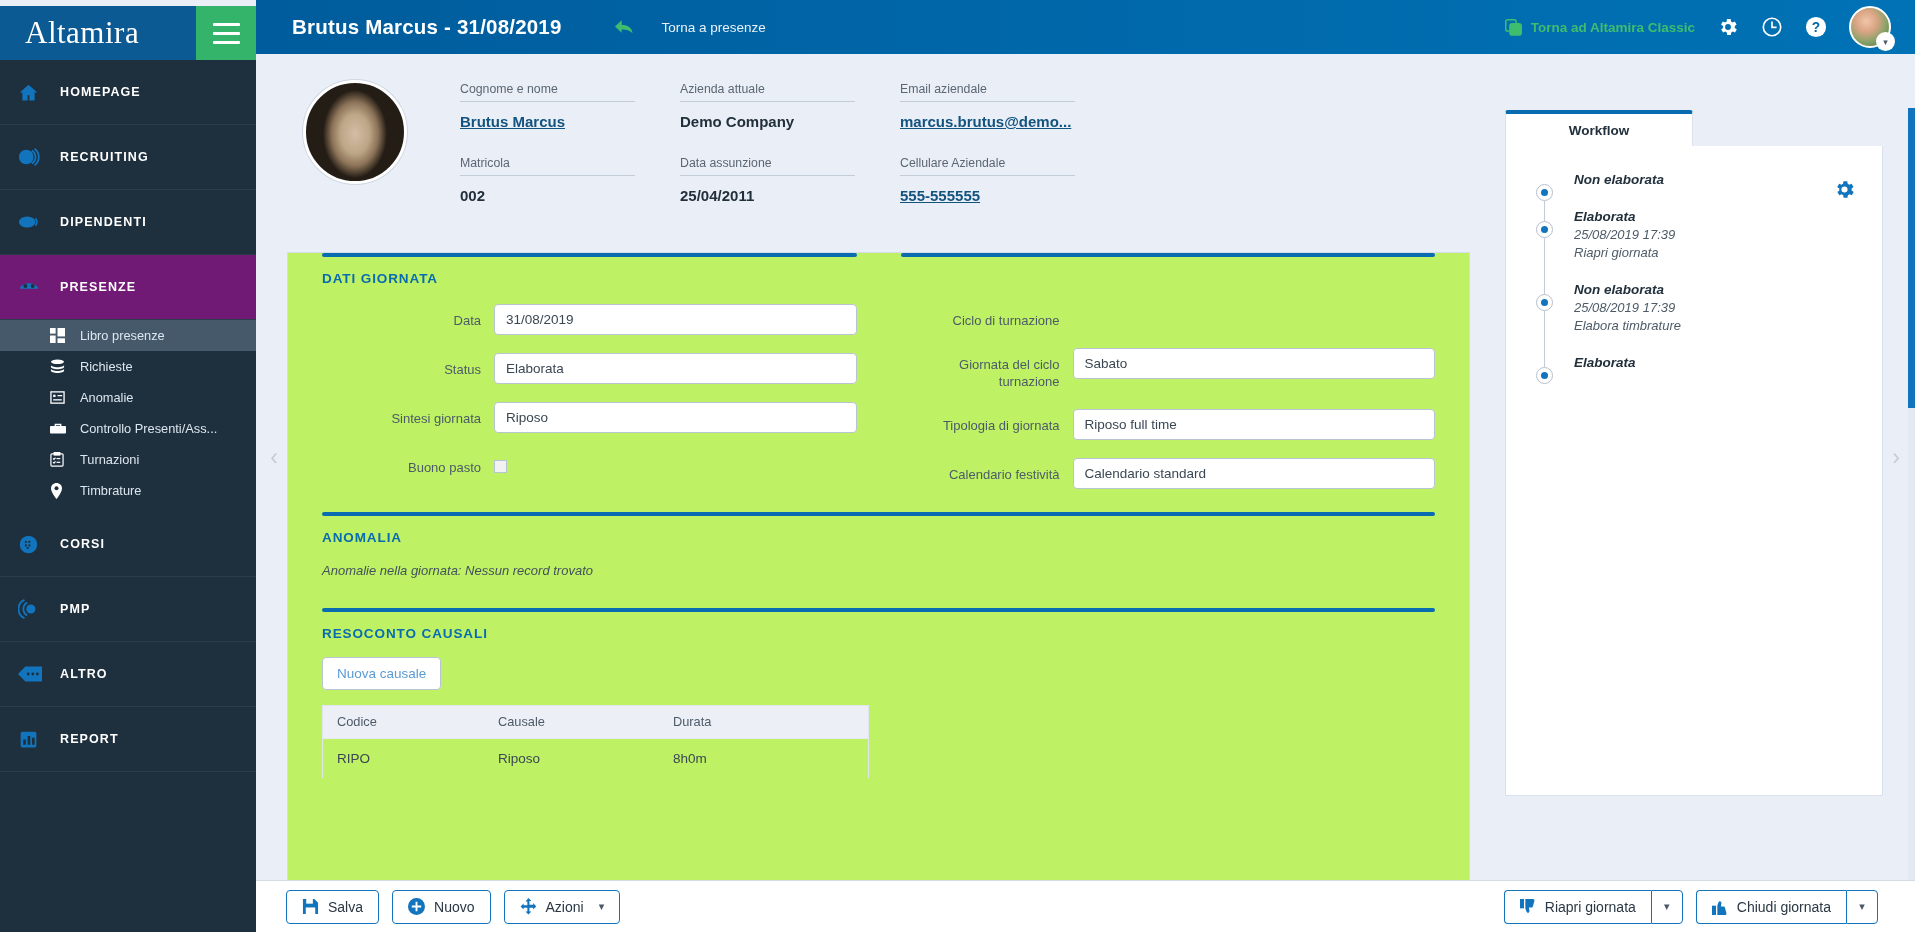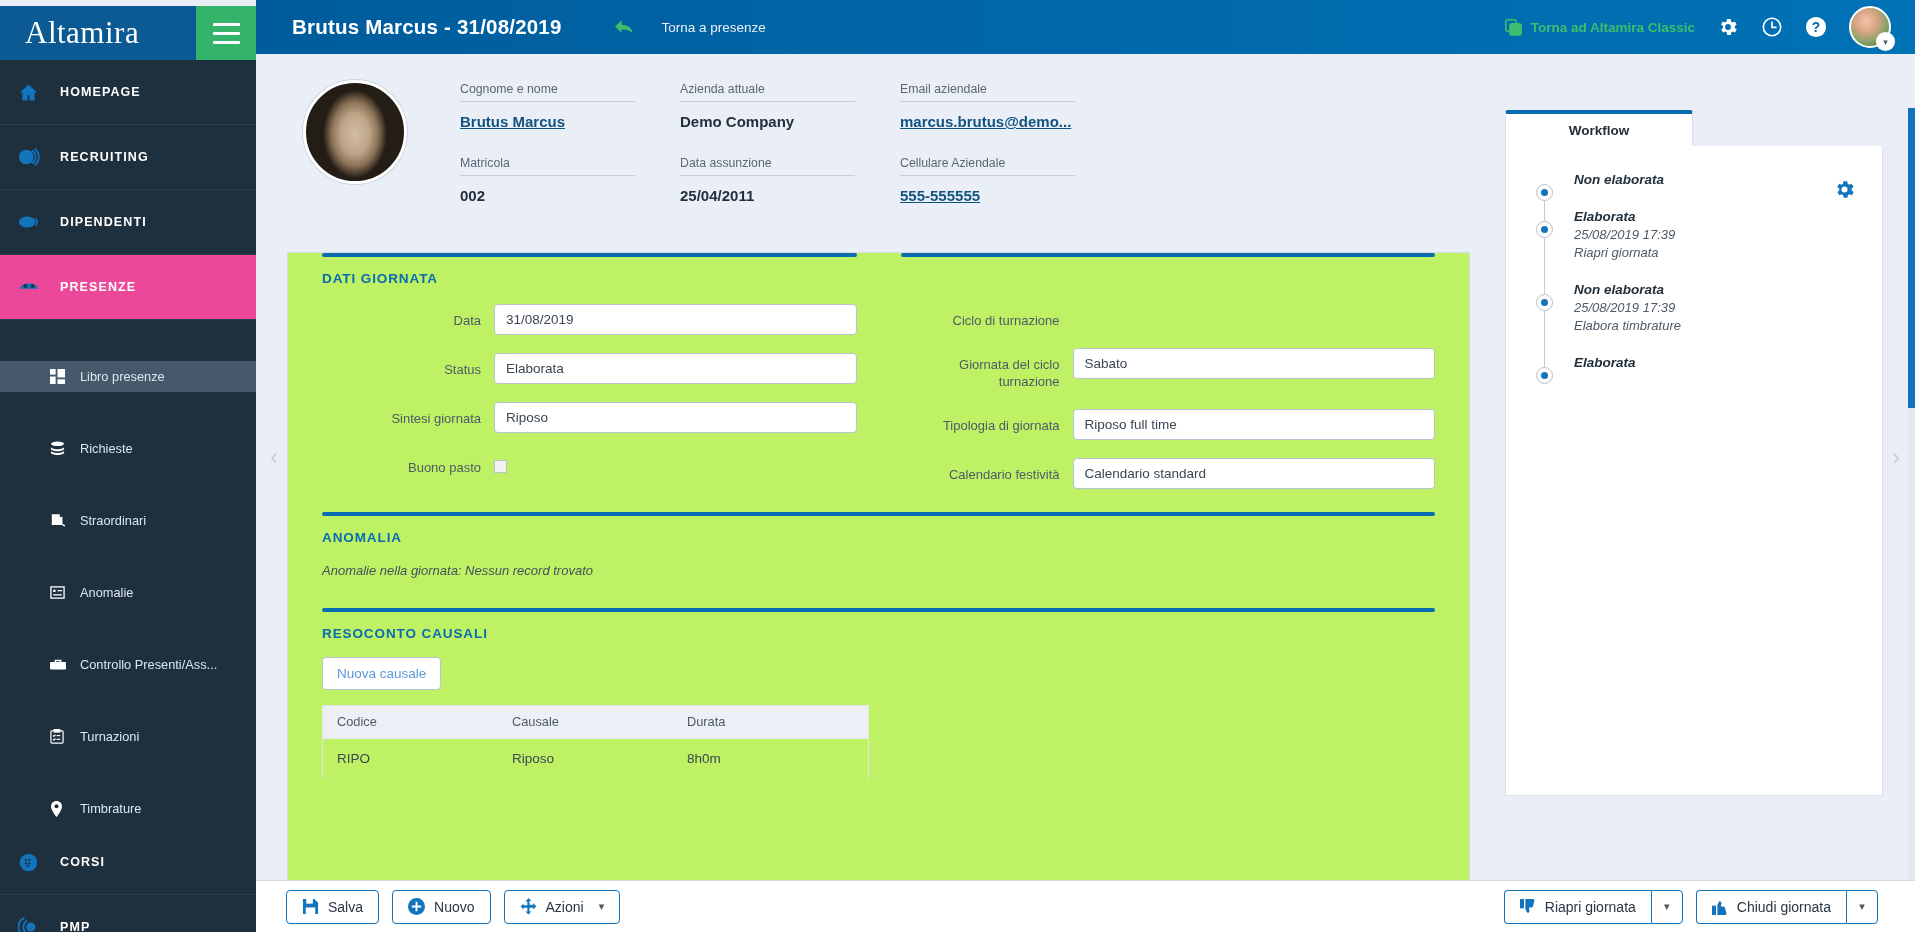--- a/index.html
+++ b/index.html
@@ -30,26 +30,26 @@
     align-items: center; justify-content: center; gap: 6px; cursor: pointer;
   }
   #burger span { display: block; width: 27px; height: 3px; background: #fff; border-radius: 1px; }
 
   .nav-top {
     height: 65px; display: flex; align-items: center;
     border-bottom: 1px solid #2b3c4b; color: #fff;
     font-size: 12.5px; font-weight: bold; letter-spacing: 1.1px;
     cursor: pointer; padding-left: 18px;
   }
-  .nav-top.active { background: #ec4899; }
+  .nav-top.active { background: #701a75; }
   .nav-top .nt-ic { width: 42px; display:flex; align-items:center; }
   .nav-sub-wrap { background:#1e2f3d; padding-bottom: 6px; }
   .nav-sub {
     height: 31px; display: flex; align-items: center;
-    color: #dce6ef; font-size: 12.8px; cursor: pointer; padding-left: 50px; margin-top: 41px;
+    color: #dce6ef; font-size: 12.8px; cursor: pointer; padding-left: 50px;
   }
   .nav-sub .ns-ic { width: 30px; display:flex; align-items:center; color:#e9eef3; }
   .nav-sub.sel { background: #46596a; }
   .nav-sub span.lbl { white-space: nowrap; overflow: hidden; text-overflow: ellipsis; }
 
   
   #topbar {
     position: absolute; left: 256px; top: 0; right: 0; height: 54px;
     background: linear-gradient(90deg,#005c9c 0%, #0069ab 55%, #0072b5 100%);
     display: flex; align-items: center;
@@ -132,21 +132,21 @@
     height:33px; padding:0 14px; border:1px solid #b9c4d2; border-radius:4px;
     background:#fff; color:#5b9bd5; font-size:13.5px; cursor:pointer;
   }
 
   #causali-table { width: 547px; margin-top: 15px; border:1px solid #e1e6ee; border-bottom:none; }
   #causali-table .thead { display:flex; background:#eceff5; height:32px; align-items:center;
       font-size:12.8px; color:#4d5b68; }
   #causali-table .trow { display:flex; height:40px; align-items:center; font-size:13.5px; color:#3a4753;
       border-top:1px solid #e6eaf1; }
   .c1 { width: 175px; padding-left:14px; }
-  .c2 { width: 175px; margin-left: 14px; }
+  .c2 { width: 175px; }
   .c3 { width: 180px; }
 
   
   .collapse-arrow {
     position:absolute; width:20px; height:36px; display:flex; align-items:center; justify-content:center;
     color:#c5cdd8; font-size:23px; cursor:pointer; user-select:none;
   }
 
   
   #wf-wrap { position:absolute; left: 1249px; top: 56px; width: 414px; }
@@ -273,30 +273,20 @@
     </div>
     <div class="nav-sub">
       <span class="ns-ic">
         <svg width="15" height="15" viewBox="0 0 16 16" fill="#fff">
             <ellipse cx="8" cy="3" rx="7" ry="2.4"></ellipse>
             <path d="M1 6.5c0 1.3 3.1 2.4 7 2.4s7-1.1 7-2.4v2c0 1.3-3.1 2.4-7 2.4s-7-1.1-7-2.4z"></path>
             <path d="M1 10.5c0 1.3 3.1 2.4 7 2.4s7-1.1 7-2.4v2c0 1.3-3.1 2.4-7 2.4s-7-1.1-7-2.4z"></path>
           </svg>
       </span>
       <span class="lbl">Richieste</span>
-    </div>
-    <div class="nav-sub">
-      <span class="ns-ic">
-        <svg width="16" height="15" viewBox="0 0 18 16" fill="#fff">
-            <path d="M2 1h9l3 3v9H2z"></path>
-            <path d="M11 1v3h3" fill="#1e2f3d"></path>
-            <path d="M14 12c2 0 3 1 3 3l-3-1.5z"></path>
-          </svg>
-      </span>
-      <span class="lbl">Straordinari</span>
     </div>
     <div class="nav-sub">
       <span class="ns-ic">
         <svg width="15" height="15" viewBox="0 0 16 16" fill="none" stroke="#fff" stroke-width="1.4">
             <rect x="1" y="2" width="14" height="12"></rect>
             <rect x="3.4" y="5" width="2.5" height="2.5" fill="#fff" stroke="none"></rect>
             <line x1="8" y1="6" x2="13" y2="6"></line>
             <line x1="3.4" y1="10.5" x2="12.5" y2="10.5"></line>
           </svg>
       </span>

